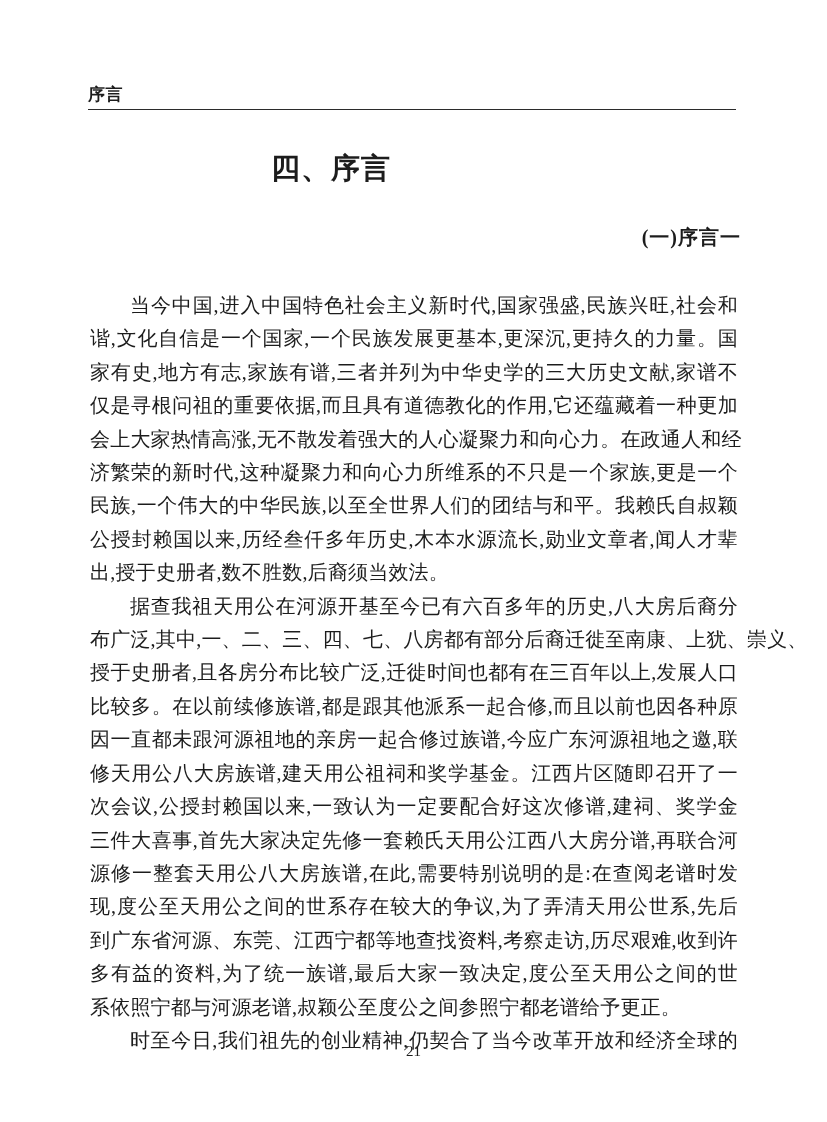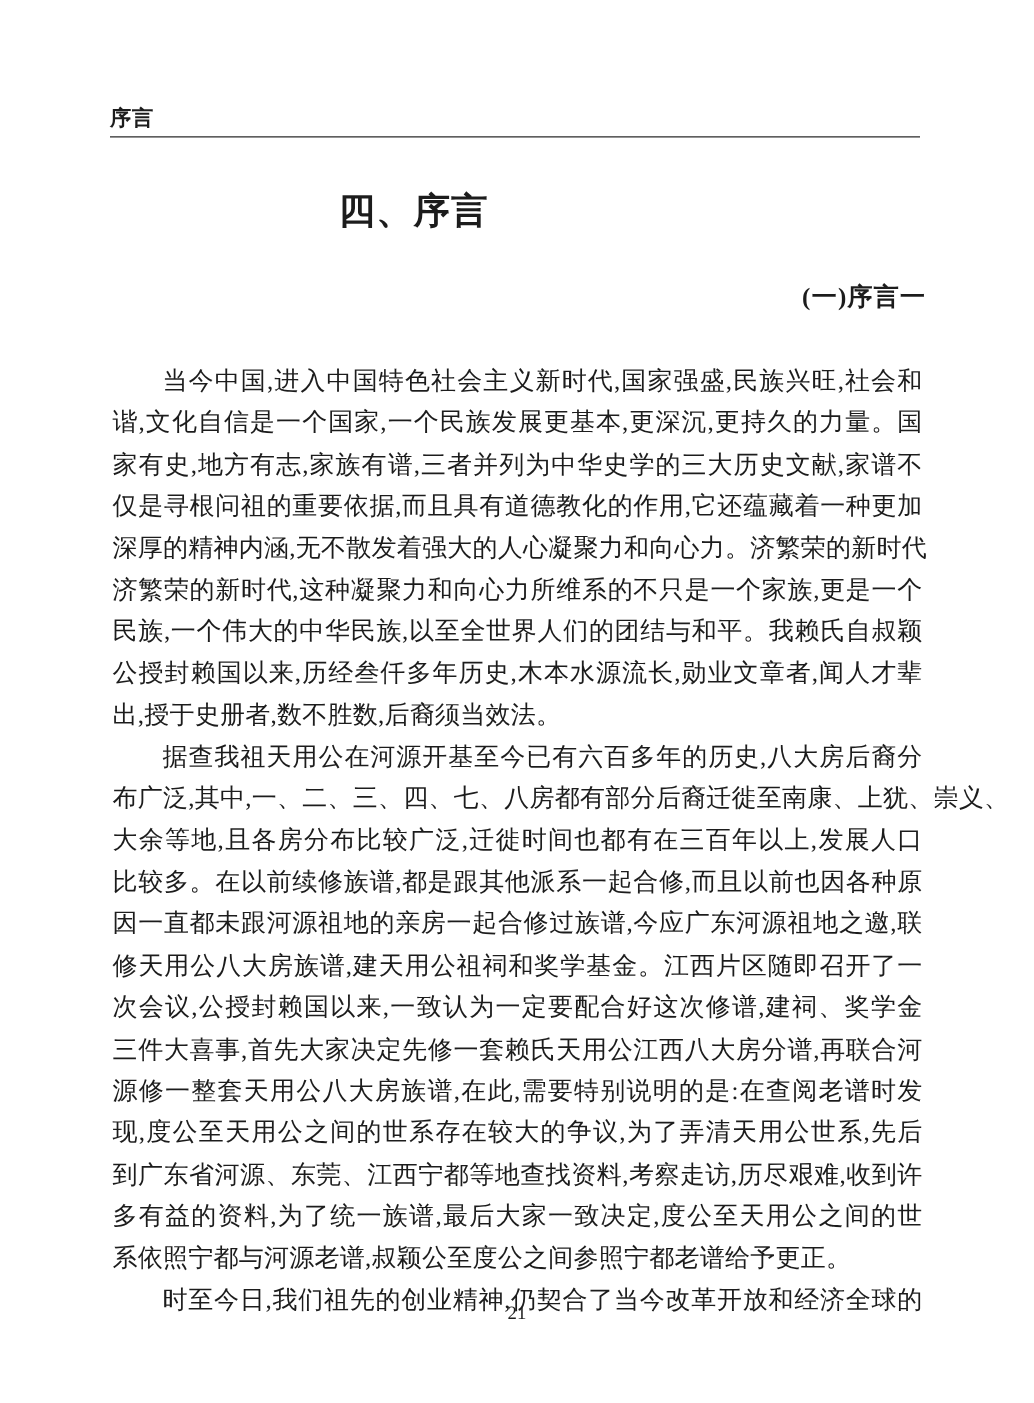--- a/index.html
+++ b/index.html
@@ -97,30 +97,30 @@
   <div class="doc-title">四、序言</div>
 
   <div class="doc-subtitle">(一)序言一</div>
 
   <div class="body-text">
       <div class="paragraph">
         <div class="line indent">当今中国,进入中国特色社会主义新时代,国家强盛,民族兴旺,社会和</div>
         <div class="line">谐,文化自信是一个国家,一个民族发展更基本,更深沉,更持久的力量。国</div>
         <div class="line">家有史,地方有志,家族有谱,三者并列为中华史学的三大历史文献,家谱不</div>
         <div class="line">仅是寻根问祖的重要依据,而且具有道德教化的作用,它还蕴藏着一种更加</div>
-        <div class="line">深厚的精神内涵,无不散发着强大的人心凝聚力和向心力。济繁荣的新时代</div>
+        <div class="line">会上大家热情高涨,无不散发着强大的人心凝聚力和向心力。在政通人和经</div>
         <div class="line">济繁荣的新时代,这种凝聚力和向心力所维系的不只是一个家族,更是一个</div>
         <div class="line">民族,一个伟大的中华民族,以至全世界人们的团结与和平。我赖氏自叔颖</div>
         <div class="line">公授封赖国以来,历经叁仟多年历史,木本水源流长,勋业文章者,闻人才辈</div>
         <div class="line last">出,授于史册者,数不胜数,后裔须当效法。</div>
       </div>
       <div class="paragraph">
         <div class="line indent">据查我祖天用公在河源开基至今已有六百多年的历史,八大房后裔分</div>
         <div class="line">布广泛,其中,一、二、三、四、七、八房都有部分后裔迁徙至南康、上犹、崇义、</div>
-        <div class="line">大余等地,且各房分布比较广泛,迁徙时间也都有在三百年以上,发展人口</div>
+        <div class="line">授于史册者,且各房分布比较广泛,迁徙时间也都有在三百年以上,发展人口</div>
         <div class="line">比较多。在以前续修族谱,都是跟其他派系一起合修,而且以前也因各种原</div>
         <div class="line">因一直都未跟河源祖地的亲房一起合修过族谱,今应广东河源祖地之邀,联</div>
         <div class="line">修天用公八大房族谱,建天用公祖祠和奖学基金。江西片区随即召开了一</div>
         <div class="line">次会议,公授封赖国以来,一致认为一定要配合好这次修谱,建祠、奖学金</div>
         <div class="line">三件大喜事,首先大家决定先修一套赖氏天用公江西八大房分谱,再联合河</div>
         <div class="line">源修一整套天用公八大房族谱,在此,需要特别说明的是:在查阅老谱时发</div>
         <div class="line">现,度公至天用公之间的世系存在较大的争议,为了弄清天用公世系,先后</div>
         <div class="line">到广东省河源、东莞、江西宁都等地查找资料,考察走访,历尽艰难,收到许</div>
         <div class="line">多有益的资料,为了统一族谱,最后大家一致决定,度公至天用公之间的世</div>
         <div class="line last">系依照宁都与河源老谱,叔颖公至度公之间参照宁都老谱给予更正。</div>

